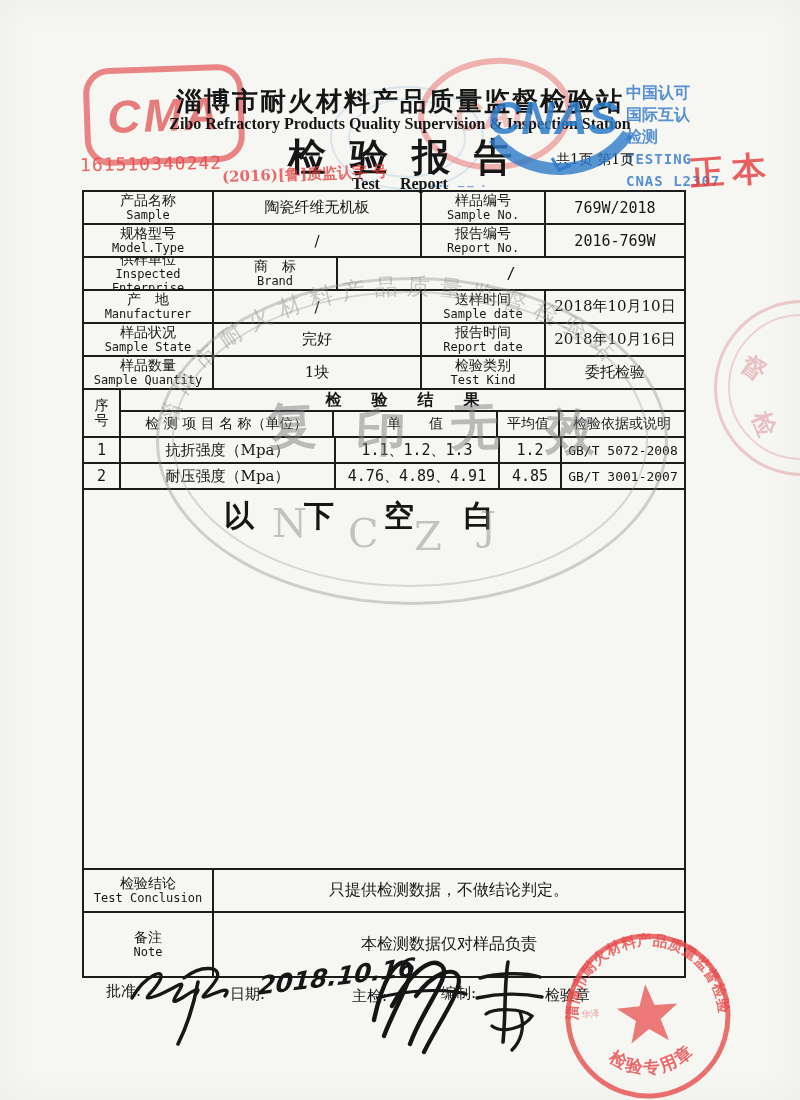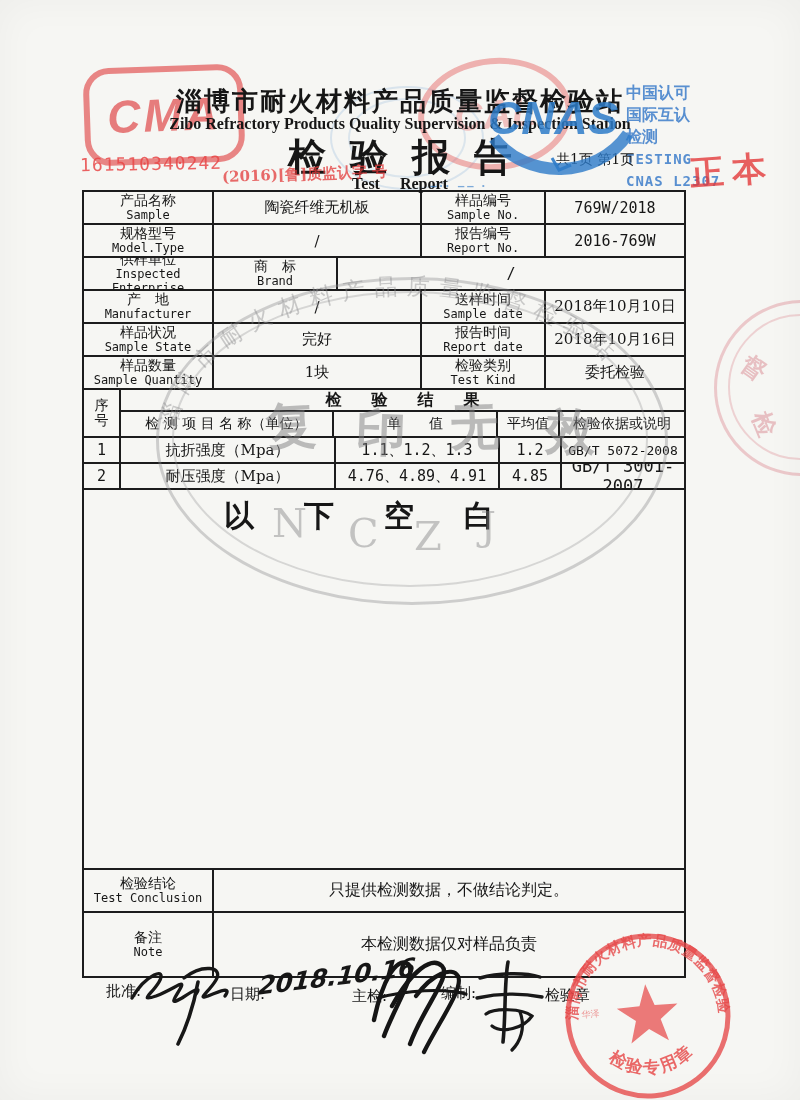--- a/index.html
+++ b/index.html
@@ -274,21 +274,21 @@
       <div class="td cc-name" style="flex:0 0 215px;">
           <span class="val cn">耐压强度（Mpa）</span>
         </div>
       <div class="td cc-val">
           <span class="val mono">4.76、4.89、4.91</span>
         </div>
       <div class="td cc-avg">
           <span class="val mono">4.85</span>
         </div>
       <div class="td cc-basis">
-          <span class="val mono" style="font-size:17px;">GB/T 3001-2007</span>
+          <span class="val mono" style="font-size:13px;">GB/T 3001-2007</span>
         </div>
     </div>
 
     <div class="tr blank-r">
       <div class="td blank-cell">
         <span class="blank-text cn">以下空白</span>
       </div>
     </div>
 
     <div class="tr concl-r">

